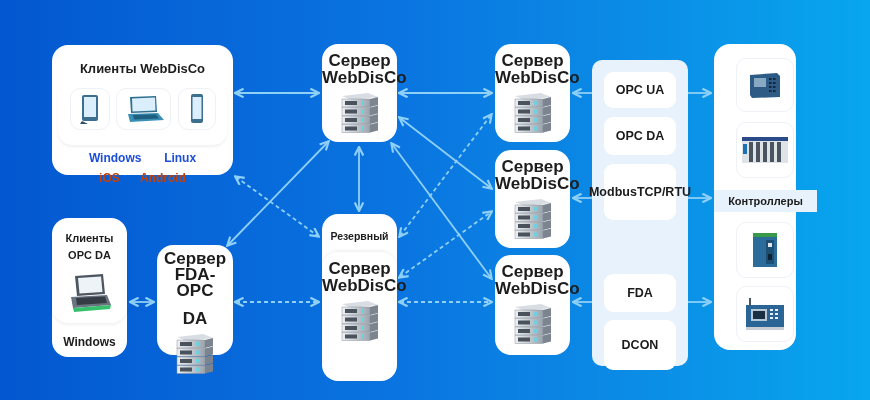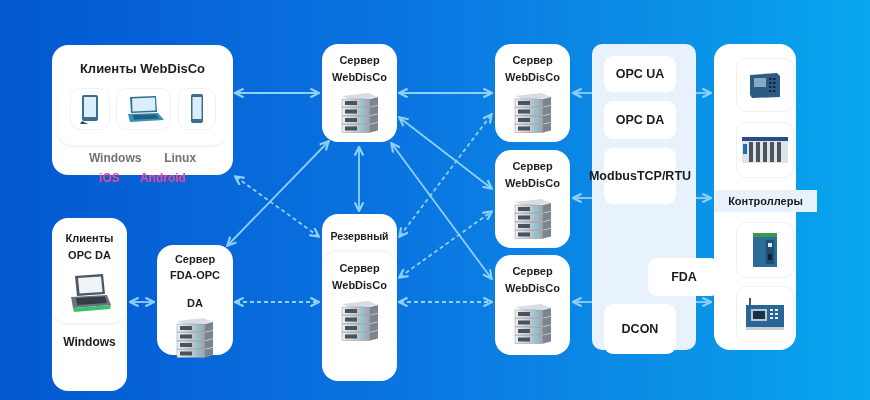--- a/index.html
+++ b/index.html
@@ -1,25 +1,25 @@
 <!DOCTYPE html>
 <html><head>
 <meta charset="utf-8">
 <style>
   html, body { margin:0; padding:0; }
   body { width:870px; height:400px; overflow:hidden; font-family:"Liberation Sans", sans-serif; }
   #canvas { position:relative; width:870px; height:400px;
     background: linear-gradient(90deg, #0357d0 0%, #0a74e0 45%, #0b8ee6 75%, #07a6ee 100%); overflow:hidden; }
   .card { position:absolute; background:#fff; border-radius:16px; box-sizing:border-box; }
-  .title { font-weight:bold; color:#1d1d1d; text-align:center; font-size:11px; line-height:17px; }
+  .title { font-weight:bold; color:#1d1d1d; text-align:center; font-size:17px; line-height:17px; }
   .server-card .title { margin-top:8px; }
   .server-icon { display:block; margin:4px auto 0; }
   #links { position:absolute; left:0; top:0; width:870px; height:400px; }
   .dev-tile { position:absolute; background:#fff; border:1px solid #eef1f5; border-radius:10px; box-sizing:border-box; display:flex; align-items:center; justify-content:center; }
-  .proto-panel { position:absolute; left:592px; top:44px; width:96px; height:306px; background:#e8f2fc; border-radius:10px;padding-left:8px; }
+  .proto-panel { position:absolute; left:592px; top:60px; width:96px; height:306px; background:#e8f2fc; border-radius:10px; }
   .proto { position:absolute; left:12px; width:72px; background:#fff; border-radius:9px; display:flex; align-items:center; justify-content:center; text-align:center; font-weight:bold; font-size:12.5px; color:#1b1b1b; line-height:19px; }
   .ctrl-label { position:absolute; left:0; width:103px; top:146px; height:22px; background:#e8f2fc; font-weight:bold; font-size:11px; display:flex; align-items:center; justify-content:center; color:#1b1b1b; }
 </style>
 </head>
 <body>
 
 <div id="canvas">
 
   <svg id="links" viewBox="0 0 870 400">
     <defs>
@@ -113,33 +113,33 @@
           <path d="M11 21 L34 20.5 L37 24.5 L12 25.5 Z" fill="#1f5f80"></path>
         </svg>
       </div>
       <div class="dev-tile" style="left:120px; top:7px; width:38px; height:42px;">
         <svg width="16" height="32" viewBox="0 0 16 32">
           <rect x="2" y="1" width="12" height="29" rx="2" fill="#3c6e8e"></rect>
           <rect x="3.5" y="4" width="9" height="22" fill="#dbeefc"></rect>
         </svg>
       </div>
     </div>
-    <div style="position:absolute; left:0; right:0; top:106px; text-align:center; font-weight:bold; font-size:12px; color:#737373;">
+    <div style="position:absolute; left:0; right:0; top:106px; text-align:center; font-weight:bold; font-size:12px; color:#1d4ed8;">
       <span>Windows</span>
       <span style="display:inline-block; width:16px;"></span>
       <span>Linux</span>
     </div>
-    <div style="position:absolute; left:0; right:0; top:126px; text-align:center; font-weight:bold; font-size:12px; color:#ec4899;">
+    <div style="position:absolute; left:0; right:0; top:126px; text-align:center; font-weight:bold; font-size:12px; color:#c2410c;">
       <span>iOS</span>
       <span style="display:inline-block; width:14px;"></span>
       <span>Android</span>
     </div>
   </div>
 
-  <div class="card" style="left:52px; top:218px; width:75px; height:173px;">
+  <div class="card" style="left:52px; top:218px; width:75px; height:139px;">
     <div style="position:absolute; left:0; top:0; width:75px; height:105px; border-radius:16px; box-shadow:0 2px 3px rgba(0,0,0,0.06);">
       <div class="title" style="margin-top:12px; font-size:11px;">Клиенты</div>
       <div class="title" style="font-size:11px;">OPC DA</div>
       <svg width="48" height="42" viewBox="0 0 48 42" style="position:absolute; left:13px; top:54px;">
         <path d="M10 4 L38 2 L40 22 L12 24 Z" fill="#4c5560"></path>
         <path d="M13 6 L36 4.5 L37.5 20 L14.5 21.5 Z" fill="#eef3f7"></path>
         <path d="M6 25 L42 23 L46 33 L8 36 Z" fill="#6a7480"></path>
         <path d="M11 26 L40 24.5 L42 31 L12 33 Z" fill="#353c44"></path>
         <path d="M8 36 L46 33 L45 37 L9 40 Z" fill="#37c06b"></path>
       </svg>
@@ -201,21 +201,21 @@
     <div class="proto" style="top:12px; height:36px;">
         <span>OPC UA</span>
       </div>
     <div class="proto" style="top:57px; height:38px;">
         <span>OPC DA</span>
       </div>
     <div class="proto" style="top:104px; height:56px; ">
       <span>Modbus</span>
       <span>TCP/RTU</span>
     </div>
-    <div class="proto" style="top:214px; height:38px;margin-left:44px;">
+    <div class="proto" style="top:214px; height:38px;">
         <span>FDA</span>
       </div>
     <div class="proto" style="top:260px; height:50px;">
         <span>DCON</span>
       </div>
   </div>
 
   <div class="card" style="left:714px; top:44px; width:82px; height:306px;">
     <div class="dev-tile" style="left:22px; top:14px; width:58px; height:54px;">
       <svg width="36" height="30" viewBox="0 0 36 30">

